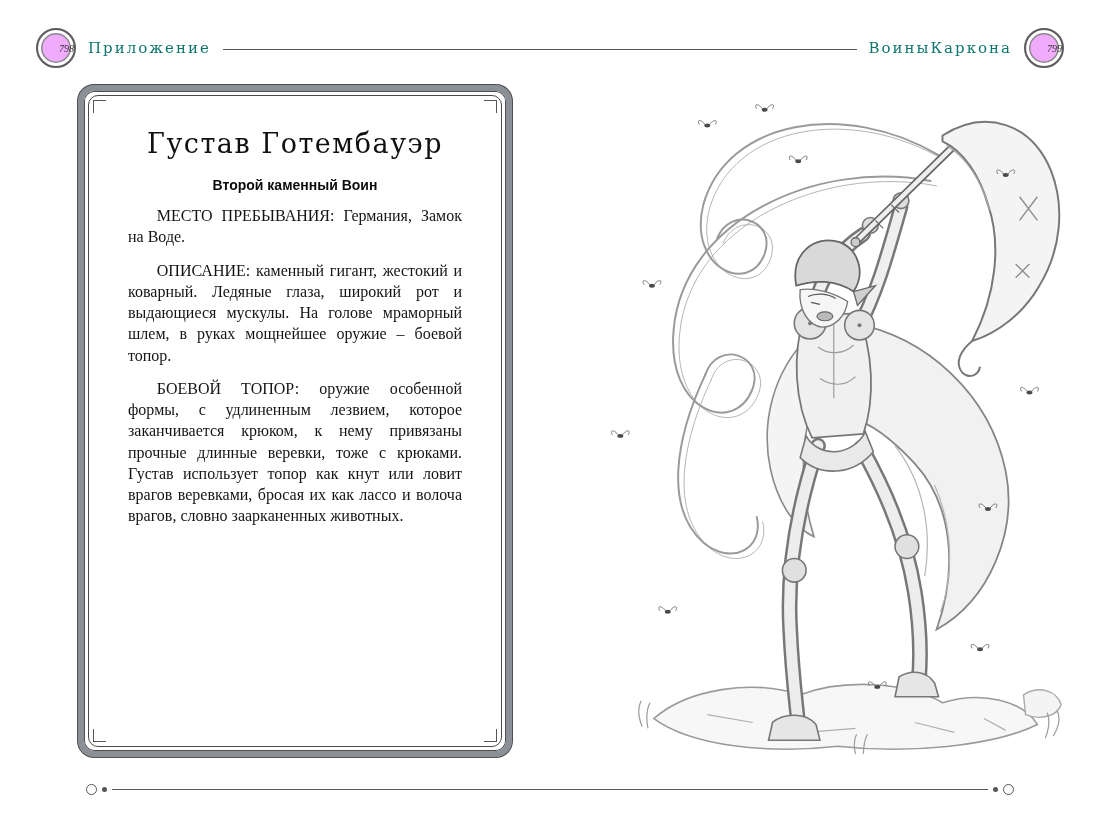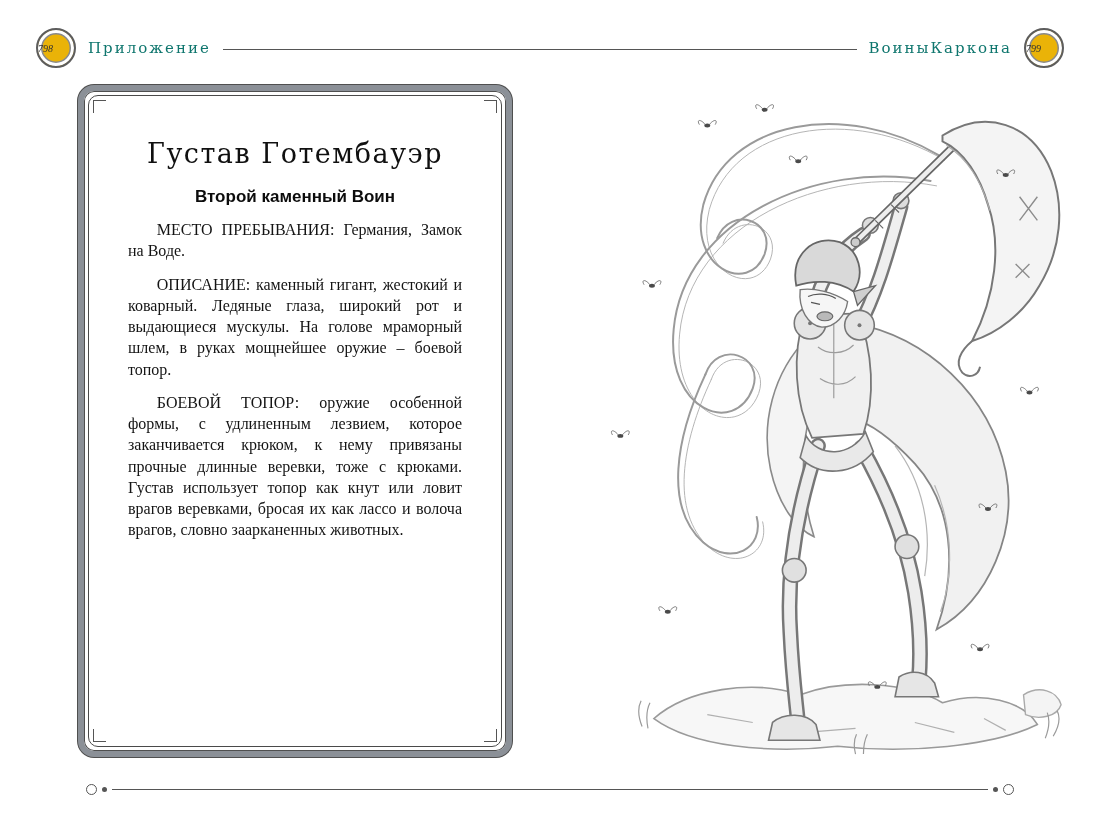--- a/index.html
+++ b/index.html
@@ -10,53 +10,53 @@
   .page { position:relative; width:1100px; height:825px; background:#fff; }
 
   
   .pagehead {
     position:absolute; top:28px; left:36px; right:36px; height:40px;
     display:flex; align-items:center;
   }
   .moon {
     width:36px; height:36px; flex:0 0 auto; border:2px solid #5d5d5d; border-radius:50%;
     box-shadow: inset 0 0 0 3px #ffffff, inset 0 0 0 4.5px #8a8a8a;
-    display:flex; align-items:center; justify-content:flex-start; background:#eab308;
+    display:flex; align-items:center; justify-content:flex-end; background:#f0abfc;
   }
   .moon span { font-size:10px; font-style:italic; color:#333; }
   .head-label {
     font-family:"DejaVu Serif", serif; font-size:15px; letter-spacing:2px;
     color:#0f766e; padding:0 12px; white-space:nowrap;
   }
   .head-rule { flex:1 1 auto; height:0; border-top:1.5px solid #555; margin-top:2px; }
 
   
   .card {
     position:absolute; left:78px; top:85px; width:434px; height:672px;
     box-sizing:border-box; border:6px solid #8b9097; border-radius:16px;
     box-shadow: 0 0 0 1px #4f4f4f, inset 0 0 0 1px #4f4f4f; background:#fff;
   }
   .card-inner {
     position:absolute; inset:4px; border:1px solid #4a4a4a; border-radius:10px;
-    padding:28px 26px 16px; box-sizing:border-box;
+    padding:18px 26px 16px; box-sizing:border-box;
   }
   .corner { position:absolute; width:12px; height:12px; border-top:1.5px solid #555; border-left:1.5px solid #555; }
   .corner.tl { top:4px; left:4px; }
   .corner.tr { top:4px; right:4px; transform:rotate(90deg); }
   .corner.br { bottom:4px; right:4px; transform:rotate(180deg); }
   .corner.bl { bottom:4px; left:4px; transform:rotate(270deg); }
 
   .title {
     margin:14px 0 0; text-align:center;
     font-family:"DejaVu Serif", serif; font-weight:500;
     font-size:27px; letter-spacing:1.5px; color:#101010;
   }
   .subtitle {
     margin:18px 0 4px; text-align:center;
-    font-family:"Liberation Sans", sans-serif; font-weight:700; font-size:17px; color:#0c0c0c;
+    font-family:"Liberation Sans", sans-serif; font-weight:700; font-size:14px; color:#0c0c0c;
   }
   .card-inner p {
     margin:12px 13px 0; font-size:16px; line-height:1.33;
     text-align:justify; text-indent:1.8em; color:#141414;
   }
 
   
   .art { position:absolute; left:552px; top:90px; width:528px; height:672px; margin:0; }
   .art svg { width:100%; height:100%; display:block; }
 

